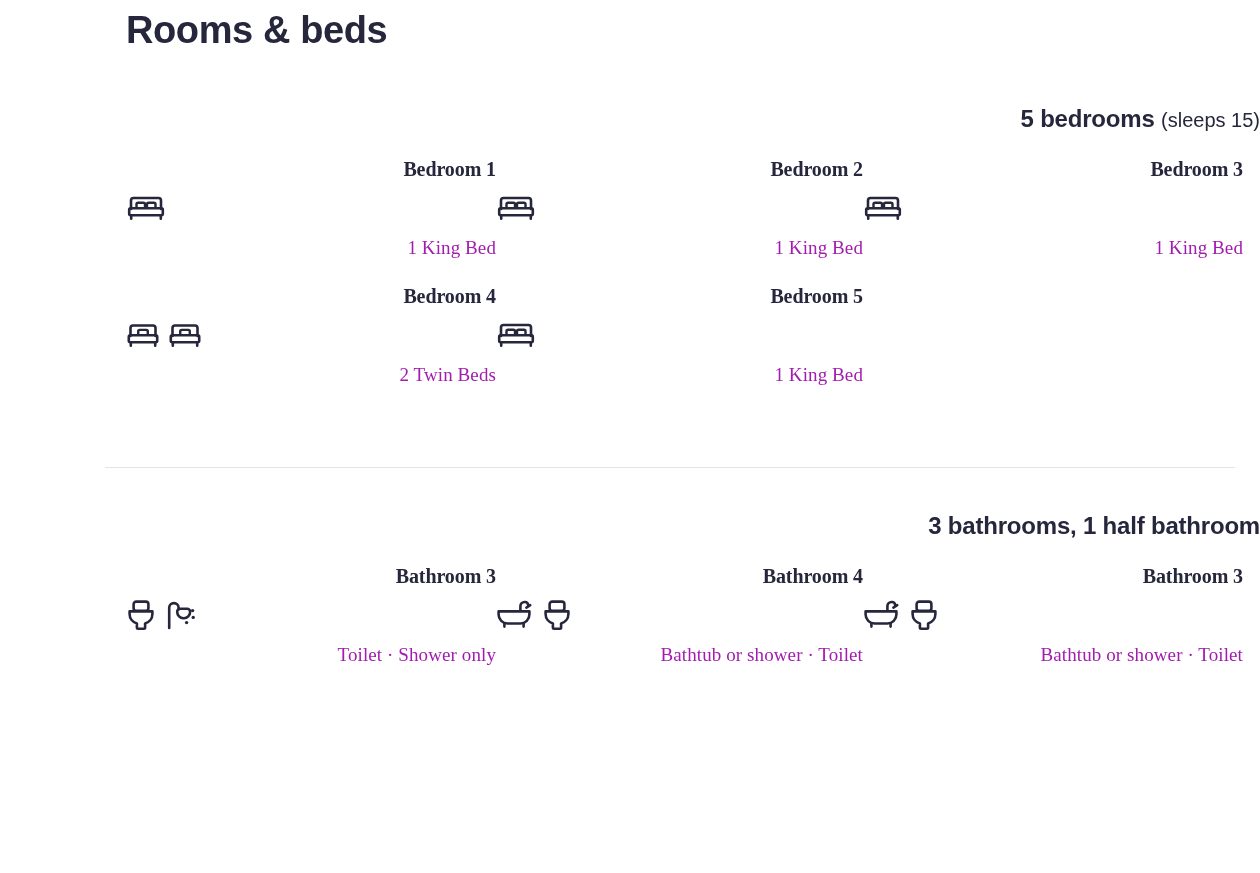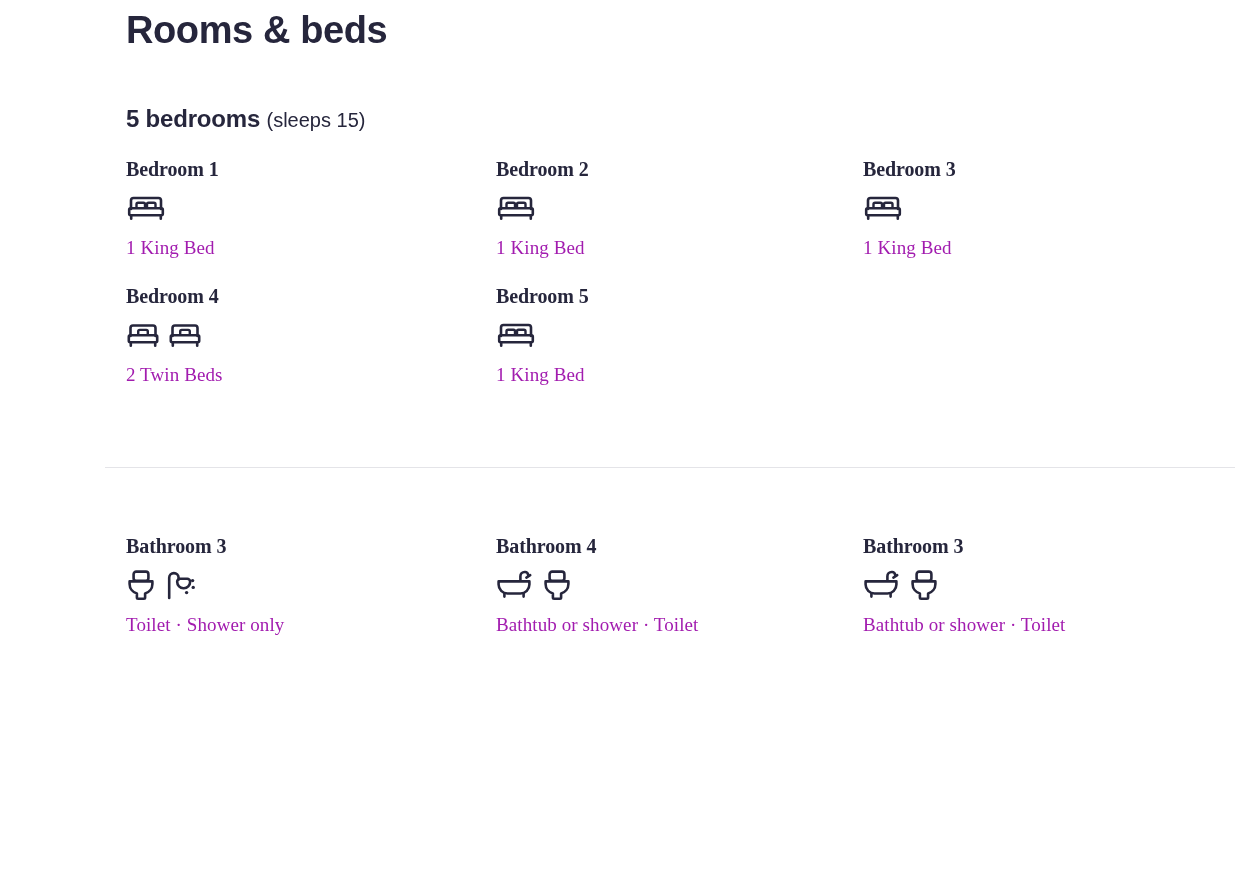--- a/index.html
+++ b/index.html
@@ -3,21 +3,21 @@
 <meta charset="utf-8">
 <style>
   html,body{margin:0;padding:0;}
   body{
     width:1260px;height:873px;background:#ffffff;
     font-family:"Liberation Sans", sans-serif;
     color:#26263c;
     -webkit-font-smoothing:antialiased;
     overflow:hidden;
   }
-  .page{position:relative;width:1260px;height:873px;}
+  .page{position:relative;width:1260px;height:873px;text-align:right;}
 
   .title{
     position:absolute;left:126px;top:8px;
     font-size:38px;font-weight:700;letter-spacing:-0.4px;
     color:#26263c;line-height:1.2;
   }
 
   .section{position:absolute;left:0;width:1260px;}
   #bed-section{top:104px;}
   #bath-section{top:511px;}
@@ -156,20 +156,23 @@
             </span>
           </div>
           <div class="room-desc">1 King Bed</div>
         </div>
       </div>
   </div>
 
   <div class="divider"></div>
 
   <div class="section" id="bath-section">
+    <div class="section-heading">
+      <span>3 bathrooms, 1 half bathroom</span>
+    </div>
     <div class="grid" id="bathrooms-grid">
         <div class="room">
           <div class="room-name">Bathroom 3</div>
           <div class="icon-row">
             <span>
               <svg width="30" height="34" viewBox="0 0 30 34" fill="none" aria-hidden="true">
                 <rect x="7.6" y="3.6" width="14.8" height="9.2" rx="2.6" stroke="#26263c" stroke-width="2.6" stroke-linejoin="round"></rect>
                 <path d="M3.6 13.4h22.8v2.6c0 4.6-3.1 8.4-7.3 9.4v4.2a1.2 1.2 0 0 1-1.2 1.2h-5.8a1.2 1.2 0 0 1-1.2-1.2v-4.2c-4.2-1-7.3-4.8-7.3-9.4v-2.6Z" stroke="#26263c" stroke-width="2.6" stroke-linejoin="round"></path>
               </svg>
             </span>

